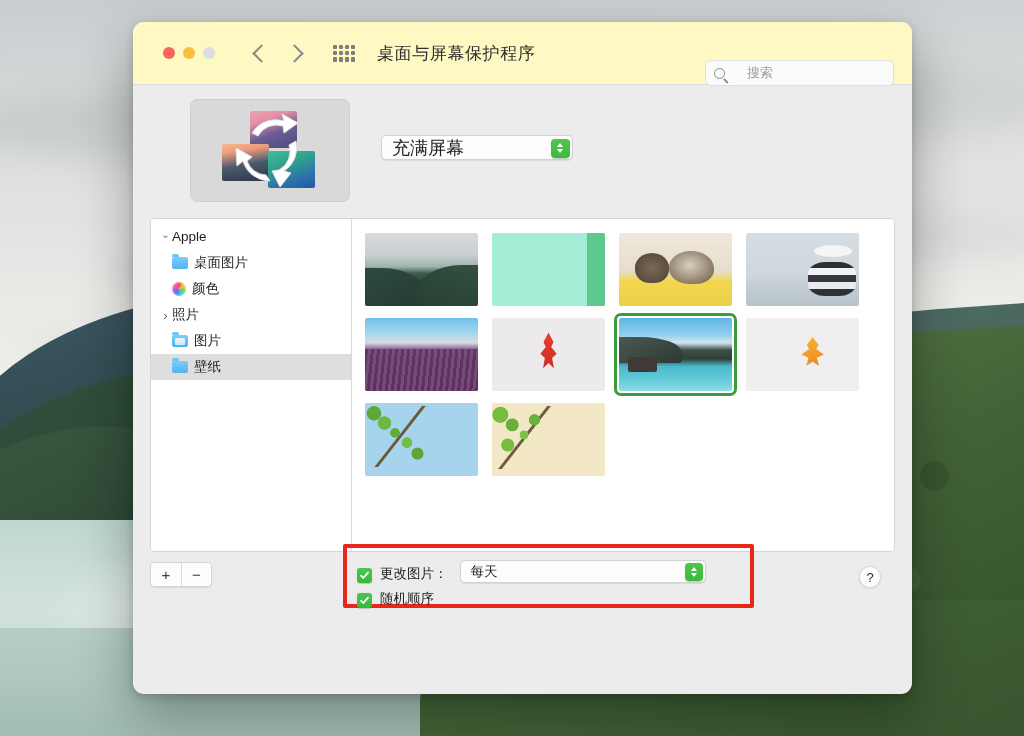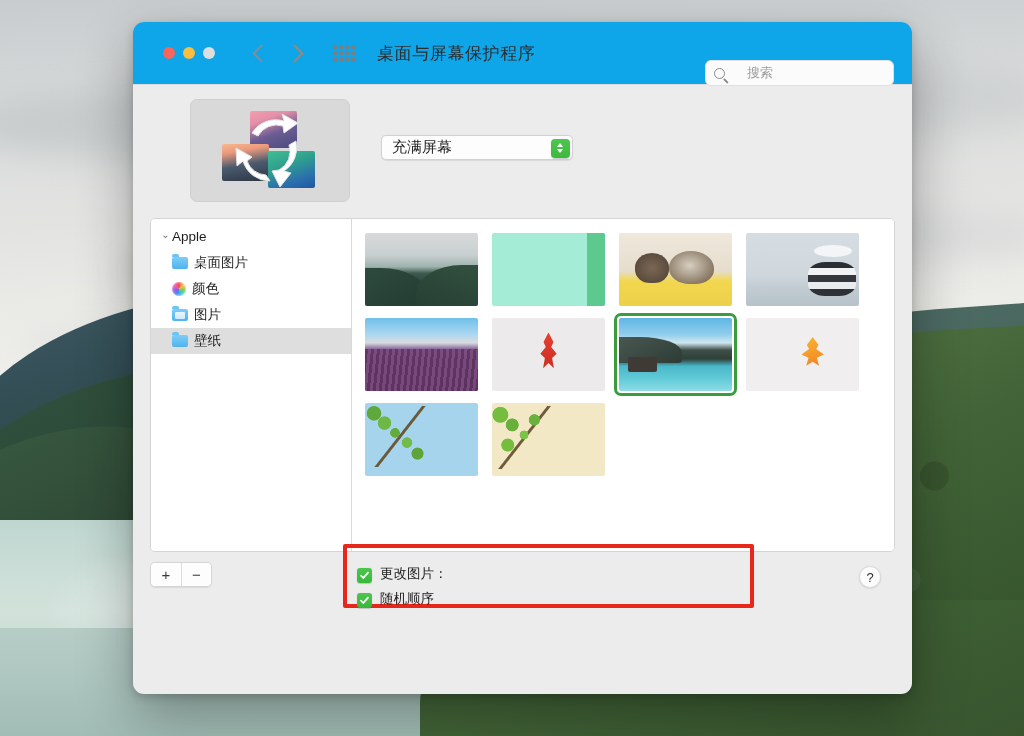--- a/index.html
+++ b/index.html
@@ -94,21 +94,21 @@
   }
 
   
   #window {
     position:absolute; left:133px; top:22px; width:779px; height:672px;
     background:#ececec; border-radius:11px;
     box-shadow:0 22px 56px rgba(0,0,0,.32), 0 3px 10px rgba(0,0,0,.18);
     overflow:hidden;
   }
   .titlebar {
-    height:63px; background:#0ea5e9;
+    height:63px; background:#fef9c3;
     border-bottom:1px solid #dcdcdc;
     display:flex; align-items:center; padding:0 16px; position:relative;
   }
   .lights { display:flex; gap:8px; margin-left:14px; }
   .light { width:12px; height:12px; border-radius:50%; }
   .l-red { background:#f7655b; }
   .l-yellow { background:#f9bd3f; }
   .l-gray { background:#dedede; }
 
   .navarrows { display:flex; gap:20px; margin-left:40px; color:#8b8b8b; }
@@ -164,21 +164,21 @@
   .ph-right { left:46px; top:40px;
     background:linear-gradient(160deg,#3fbf94 0%,#2f9f8e 38%,#2b6fae 74%,#2157a0 100%); }
   .arrows { position:absolute; inset:0; }
 
   .popup-sel {
     margin-left:31px; margin-top:36px; width:192px; height:25px;
     background:#fdfdfd; border:1px solid #d2d2d2; border-radius:5px;
     display:flex; align-items:center; position:relative;
     box-shadow:0 .5px 1px rgba(0,0,0,.08);
   }
-  .popup-sel .val { font-size:15px; color:#1d1d1d; margin-left:10px; }
+  .popup-sel .val { font-size:18px; color:#1d1d1d; margin-left:10px; }
   .stepper {
     position:absolute; right:2.5px; top:2.5px; width:19px; height:19px;
     background:linear-gradient(180deg,#4fc54f 0%,#3cb93c 100%);
     border-radius:4px; display:flex; flex-direction:column;
     align-items:center; justify-content:center; gap:2px;
     box-shadow:0 .5px 1px rgba(0,0,0,.2);
   }
   .st-up, .st-dn { width:0; height:0; border-left:3.6px solid transparent; border-right:3.6px solid transparent; }
   .st-up { border-bottom:4.2px solid #fff; }
   .st-dn { border-top:4.2px solid #fff; }
@@ -407,20 +407,24 @@
         <span class="slabel">Apple</span>
       </div>
       <div class="srow indent">
         <span class="folder"></span>
         <span class="slabel">桌面图片</span>
       </div>
       <div class="srow indent">
         <span class="colorwheel"></span>
         <span class="slabel">颜色</span>
       </div>
+      <div class="srow">
+        <span class="disc closed"></span>
+        <span class="slabel">照片</span>
+      </div>
       <div class="srow indent">
         <span class="folder pic"></span>
         <span class="slabel">图片</span>
       </div>
       <div class="srow indent sel">
         <span class="folder"></span>
         <span class="slabel">壁纸</span>
       </div>
     </div>
 
@@ -467,20 +471,27 @@
     <div class="redbox"></div>
 
     <div class="opts">
       <div class="optrow">
         <span class="cbx">
           <svg width="11" height="11" viewBox="0 0 11 11">
               <path d="M2 5.6 L4.3 8 L9 2.6" fill="none" stroke="#fff" stroke-width="1.8" stroke-linecap="round" stroke-linejoin="round"></path>
             </svg>
         </span>
         <span class="optlabel">更改图片：</span>
+        <span class="popup-freq">
+          <span class="val">每天</span>
+          <span class="stepper sm">
+            <i class="st-up"></i>
+              <i class="st-dn"></i>
+          </span>
+        </span>
       </div>
       <div class="optrow">
         <span class="cbx">
           <svg width="11" height="11" viewBox="0 0 11 11">
               <path d="M2 5.6 L4.3 8 L9 2.6" fill="none" stroke="#fff" stroke-width="1.8" stroke-linecap="round" stroke-linejoin="round"></path>
             </svg>
         </span>
         <span class="optlabel">随机顺序</span>
       </div>
     </div>

